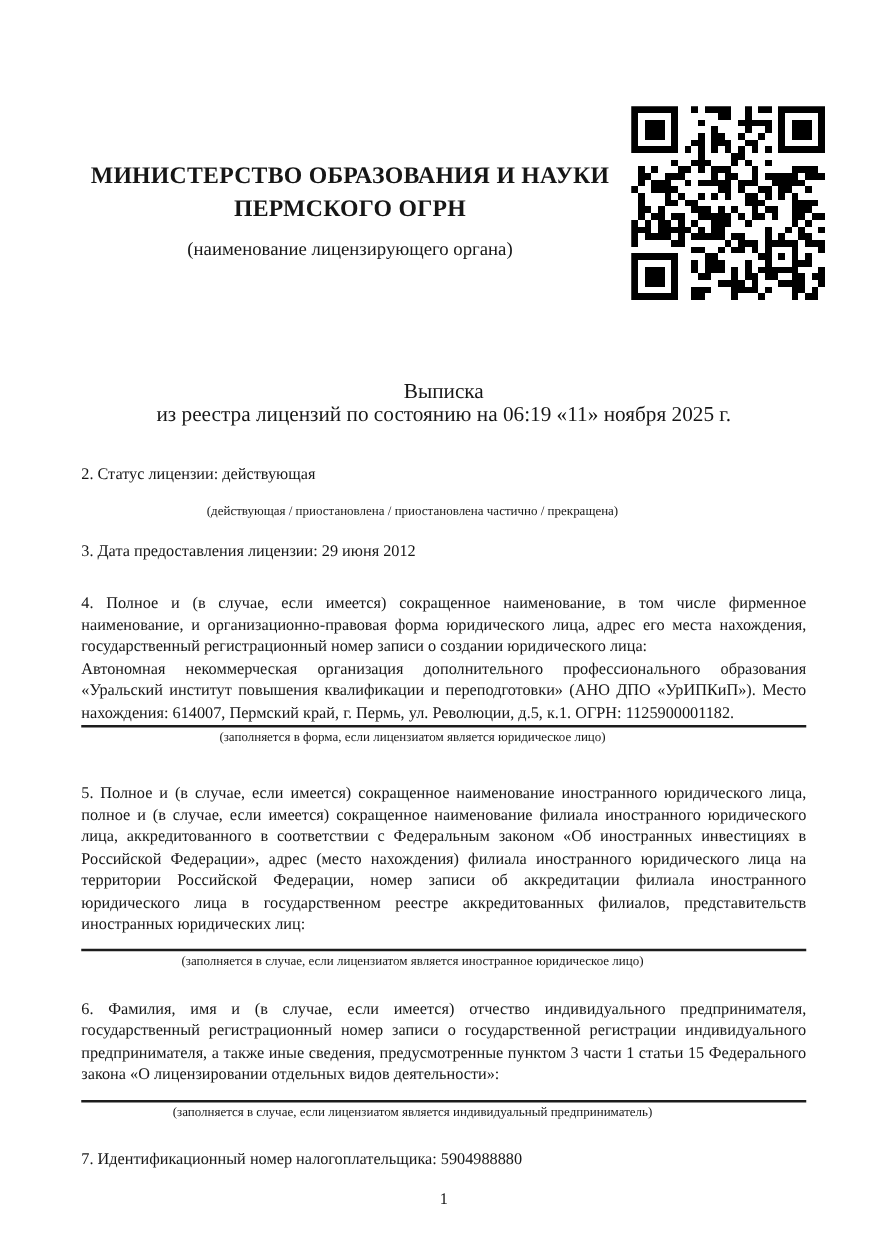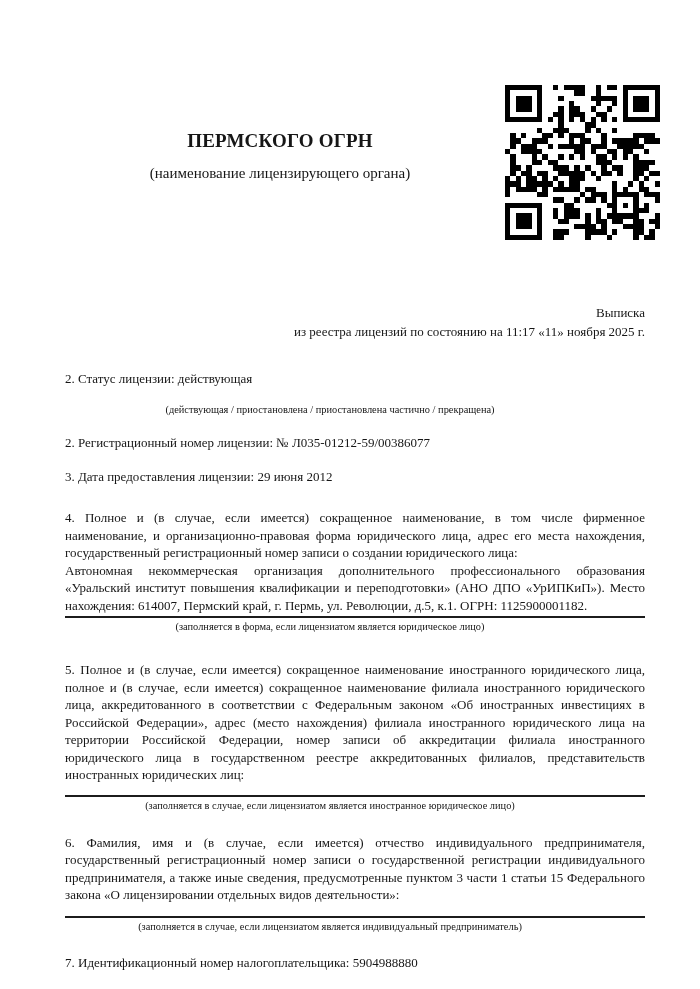--- a/index.html
+++ b/index.html
@@ -46,22 +46,22 @@
   
   .content {
     position: absolute;
     left: 65px;
     top: 0;
     width: 580px;
     font-size: 13px;
   }
   .title {
     margin-top: 303px;
-    text-align: right;
-    font-size: 13px;
+    text-align: center;
+    font-size: 17px;
     line-height: 19px;
   }
   p { margin: 0; }
   .field { line-height: 18px; }
   .para  { line-height: 17.5px; text-align: justify; text-align-last: left; }
   .caption {
     text-align: center;
     font-size: 10.4px;
     line-height: 13px;
     padding-right: 50px;
@@ -494,35 +494,35 @@
           <rect x="15" y="28" width="1" height="1"></rect>
           <rect x="19" y="28" width="1" height="1"></rect>
           <rect x="24" y="28" width="1" height="1"></rect>
           <rect x="26" y="28" width="1" height="1"></rect>
           <rect x="27" y="28" width="1" height="1"></rect>
         </g>
       </svg>
   </div>
 
   <div class="ministry">
+    <div class="ministry-name">МИНИСТЕРСТВО ОБРАЗОВАНИЯ И НАУКИ</div>
     <div class="ministry-name">ПЕРМСКОГО ОГРН</div>
     <div class="ministry-caption">(наименование лицензирующего органа)</div>
   </div>
 
   <div class="content">
 
     <div class="title">
       <div>Выписка</div>
-      <div>из реестра лицензий по состоянию на 11:17 «11» ноября 2025 г.</div>
+      <div>из реестра лицензий по состоянию на 06:19 «11» ноября 2025 г.</div>
     </div>
 
     <p class="field f1">2. Статус лицензии: действующая</p>
     <div class="caption">(действующая / приостановлена / приостановлена частично / прекращена)</div>
 
-    <p class="field f2">2. Регистрационный номер лицензии: № Л035-01212-59/00386077</p>
 
     <p class="field f3">3. Дата предоставления лицензии: 29 июня 2012</p>
 
     <p class="para f4q">4. Полное и (в случае, если имеется) сокращенное наименование, в том числе фирменное наименование, и организационно-правовая форма юридического лица, адрес его места нахождения, государственный регистрационный номер записи о создании юридического лица:</p>
     <p class="para">Автономная некоммерческая организация дополнительного профессионального образования «Уральский институт повышения квалификации и переподготовки» (АНО ДПО «УрИПКиП»). Место нахождения: 614007, Пермский край, г. Пермь, ул. Революции, д.5, к.1. ОГРН: 1125900001182.</p>
     <div class="rule rule4"></div>
     <div class="caption cap-after-rule">(заполняется в форма, если лицензиатом является юридическое лицо)</div>
 
     <p class="para f5">5. Полное и (в случае, если имеется) сокращенное наименование иностранного юридического лица, полное и (в случае, если имеется) сокращенное наименование филиала иностранного юридического лица, аккредитованного в соответствии с Федеральным законом «Об иностранных инвестициях в Российской Федерации», адрес (место нахождения) филиала иностранного юридического лица на территории Российской Федерации, номер записи об аккредитации филиала иностранного юридического лица в государственном реестре аккредитованных филиалов, представительств иностранных юридических лиц:</p>
     <div class="rule rule5"></div>

